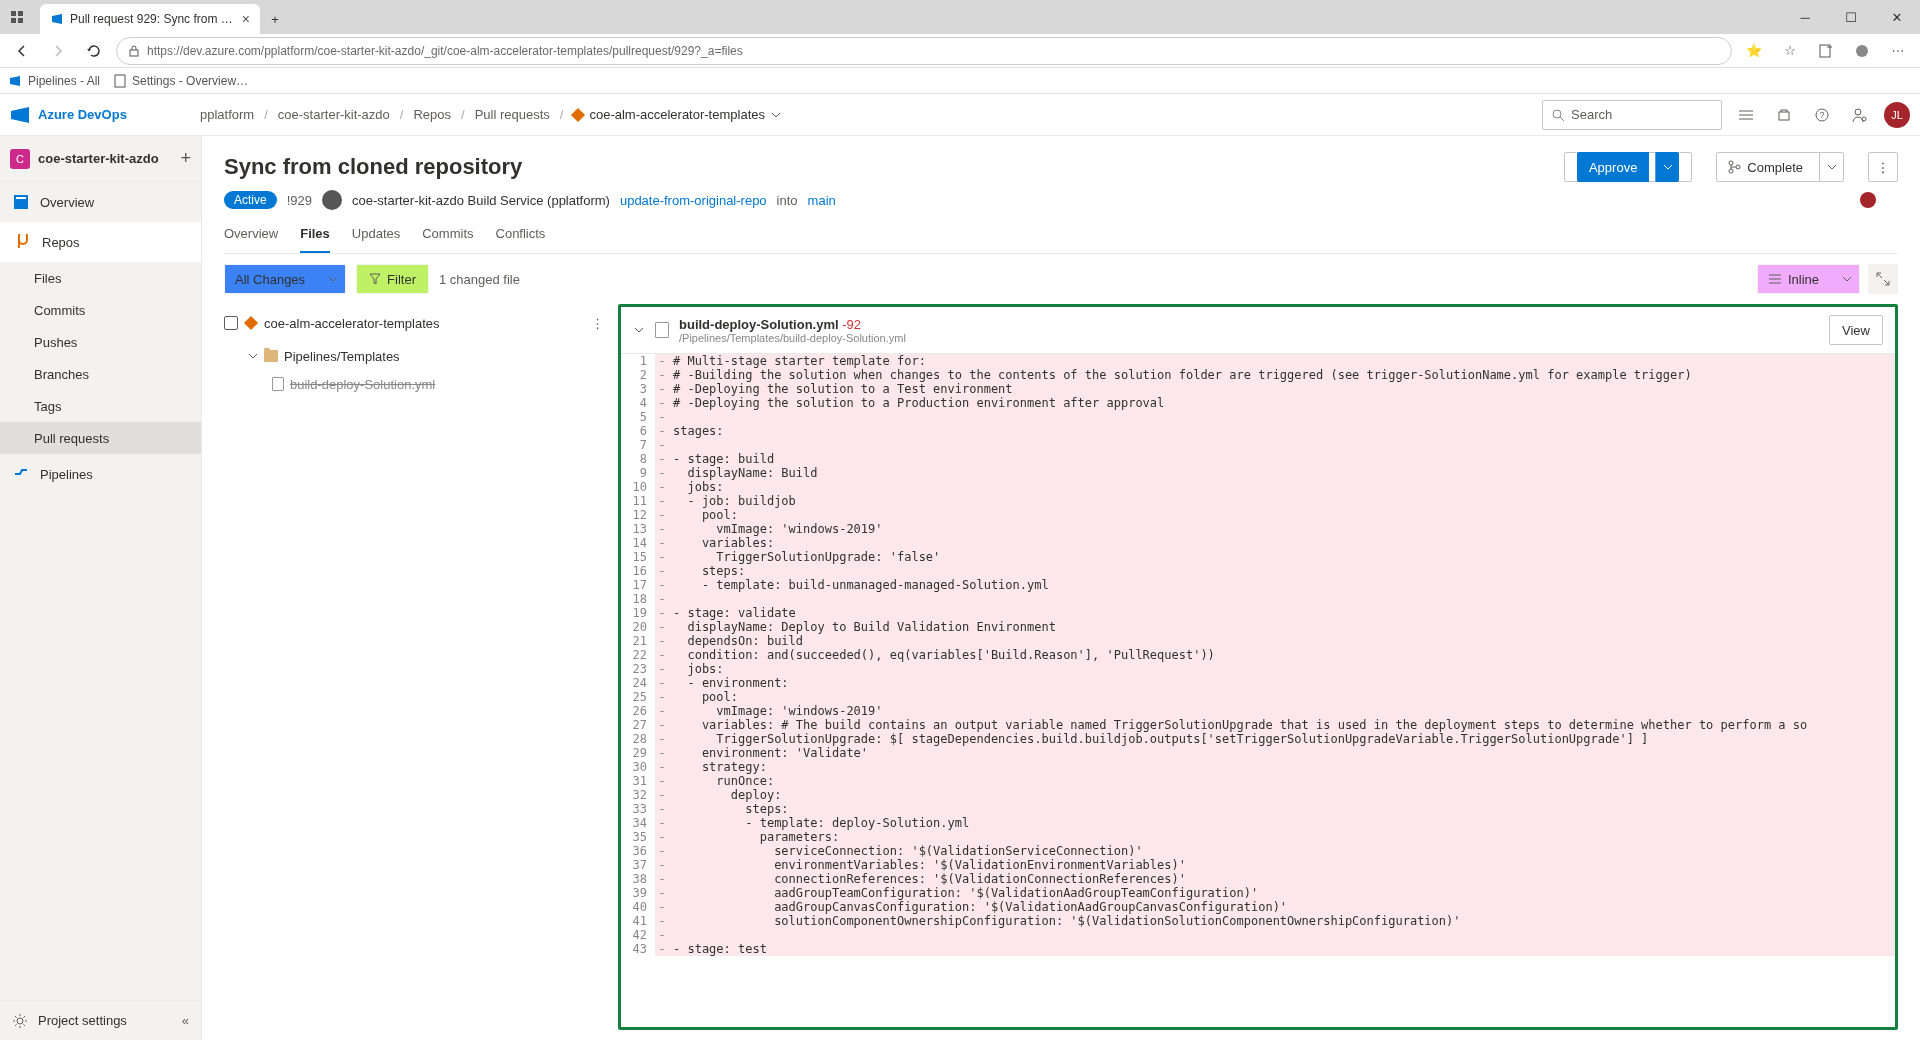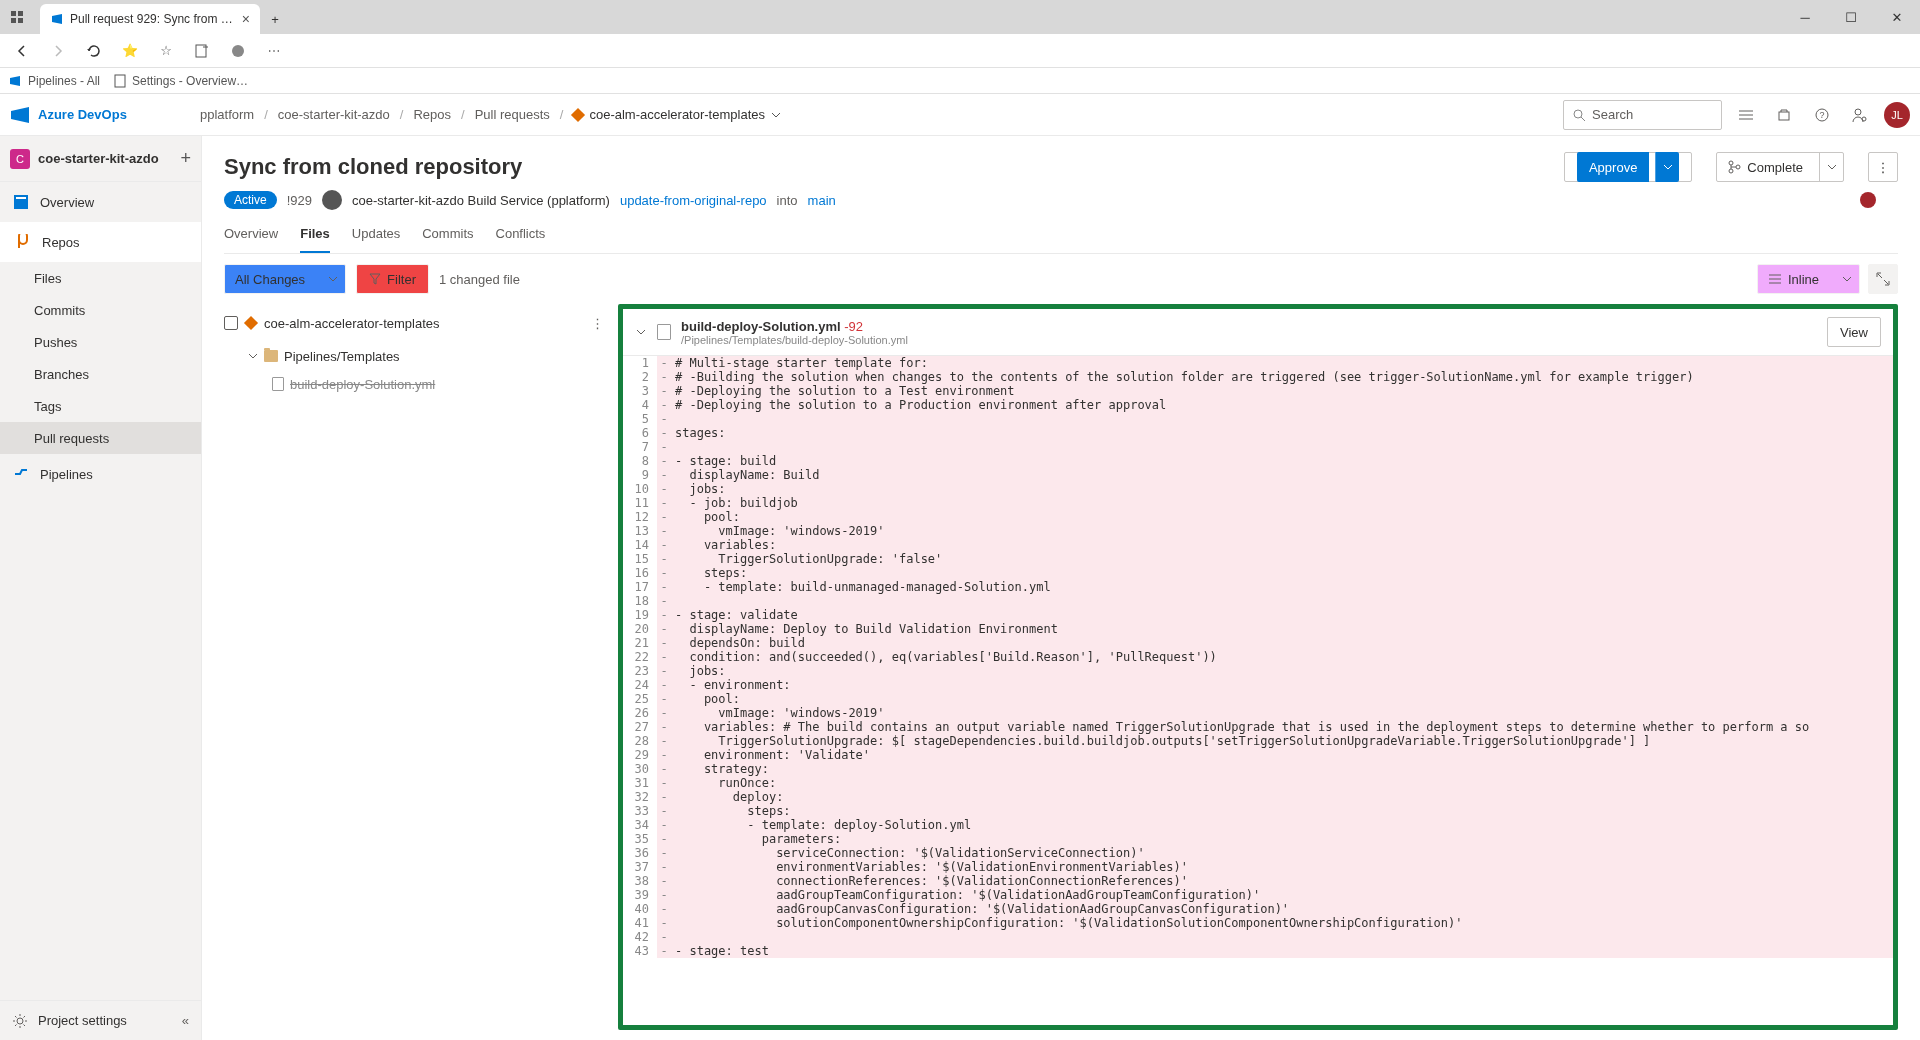--- a/index.html
+++ b/index.html
@@ -24,21 +24,21 @@
 .bookmark-item { display: flex; align-items: center; gap: 6px; }
 
 
 .ado-header { height: 42px; display: flex; align-items: center; padding: 0 10px; border-bottom: 1px solid #eaeaea; }
 .ado-logo { display: flex; align-items: center; gap: 8px; font-weight: 600; color: #0078d4; width: 190px; }
 .breadcrumb { display: flex; align-items: center; gap: 10px; color: #605e5c; font-size: 13px; }
 .breadcrumb .sep { color: #aaa; }
 .breadcrumb .crumb { color: #605e5c; }
 .breadcrumb .crumb-last { color: #323130; display: flex; align-items: center; gap: 6px; }
 .ado-header-right { margin-left: auto; display: flex; align-items: center; gap: 10px; }
-.search-box { width: 159px; height: 30px; border: 1px solid #c8c6c4; border-radius: 2px; display: flex; align-items: center; padding: 0 8px; font-size: 13px; color: #605e5c; gap: 6px; }
+.search-box { width: 180px; height: 30px; border: 1px solid #c8c6c4; border-radius: 2px; display: flex; align-items: center; padding: 0 8px; font-size: 13px; color: #605e5c; gap: 6px; }
 .hdr-icon { width: 28px; height: 28px; display: flex; align-items: center; justify-content: center; color: #605e5c; }
 .avatar-red { width: 26px; height: 26px; border-radius: 50%; background: #a4262c; color: #fff; font-size: 11px; display: flex; align-items: center; justify-content: center; }
 
 
 .ado-body { flex: 1; display: flex; overflow: hidden; }
 .left-nav { width: 202px; background: #f3f2f1; border-right: 1px solid #eaeaea; display: flex; flex-direction: column; }
 .project-selector { height: 46px; display: flex; align-items: center; padding: 0 10px; gap: 8px; border-bottom: 1px solid #eaeaea; }
 .project-badge { width: 20px; height: 20px; background: #cd298a; border-radius: 3px; color: #fff; font-size: 11px; display: flex; align-items: center; justify-content: center; }
 .project-name { font-weight: 600; font-size: 13px; flex: 1; }
 .plus { color: #555; font-size: 18px; }
@@ -91,21 +91,21 @@
 .file-tree-header .repo-label { font-weight: 400; }
 .file-tree-header .more { margin-left: auto; color: #605e5c; }
 .tree-row { display: flex; align-items: center; height: 28px; gap: 6px; font-size: 13px; }
 .tree-row.depth1 { padding-left: 24px; }
 .tree-row.depth2 { padding-left: 48px; }
 .folder-icon { width: 14px; height: 12px; background: #dcb67a; border-radius: 1px; position: relative; }
 .folder-icon::before { content:''; position:absolute; top:-2px; left:0; width:6px; height:2px; background:#dcb67a; border-radius:1px 1px 0 0;}
 .file-icon-sm { width: 12px; height: 14px; border:1px solid #999; border-radius:1px; }
 .deleted-file { text-decoration: line-through; color: #888; }
 
-.diff-pane { flex: 1; border: 5px solid #15803d; border-radius: 2px; overflow: hidden; display: flex; flex-direction: column; }
+.diff-pane { flex: 1; border: 3px solid #15803d; border-radius: 2px; overflow: hidden; display: flex; flex-direction: column; }
 .diff-file-header { display: flex; align-items: center; padding: 8px 12px; border-bottom: 1px solid #eaeaea; gap: 10px; }
 .diff-file-header .expand { color: #605e5c; }
 .diff-file-header .file-ico { width: 14px; height: 16px; border:1px solid #999; border-radius:1px; }
 .diff-file-header .file-info { display: flex; flex-direction: column; }
 .diff-file-header .file-name { font-size: 13px; font-weight: 600; }
 .diff-file-header .file-name .delta { color: #d13438; font-weight: 400; }
 .diff-file-header .file-path { font-size: 11px; color: #888; }
 .diff-file-header .view-btn { margin-left: auto; }
 
 .code-area { flex: 1; overflow: auto; font-family: Consolas, Menlo, monospace; font-size: 12px; background: #fff; }
@@ -155,20 +155,27 @@
       <svg width="16" height="16" viewBox="0 0 16 16">
         <path d="M6 3 L11 8 L6 13" stroke="#bbb" stroke-width="1.5" fill="none"></path>
       </svg>
     </div>
   <div class="nav-btn">
       <svg width="16" height="16" viewBox="0 0 16 16">
         <path d="M3 8 a5 5 0 1 1 2 4" stroke="#333" stroke-width="1.5" fill="none"></path>
         <polygon points="3,8 1,6 5,6" fill="#333"></polygon>
       </svg>
     </div>
+  <div class="url-bar">
+    <svg width="14" height="14">
+        <rect x="3" y="6" width="8" height="6" stroke="#555" fill="none"></rect>
+        <path d="M5 6 V4 a2 2 0 0 1 4 0 V6" stroke="#555" fill="none"></path>
+      </svg>
+    <span>https://dev.azure.com/pplatform/coe-starter-kit-azdo/_git/coe-alm-accelerator-templates/pullrequest/929?_a=files</span>
+  </div>
   <div class="nav-btn">⭐</div>
   <div class="nav-btn">☆</div>
   <div class="nav-btn">
       <svg width="16" height="16">
         <rect x="2" y="2" width="10" height="12" stroke="#555" fill="none"></rect>
         <line x1="9" y1="4" x2="14" y2="4" stroke="#555"></line>
       </svg>
     </div>
   <div class="nav-btn">
       <svg width="16" height="16">
@@ -373,21 +380,21 @@
       <div class="btn split" style="background:#3b82f6; border-color:#f3f2f1;">
         <div class="main">
             <span>All Changes</span>
           </div>
         <div class="caret" style="border:none;">
             <svg width="10" height="10">
               <path d="M1 3 L5 7 L9 3" stroke="#605e5c" fill="none"></path>
             </svg>
           </div>
       </div>
-      <div class="btn" style="background:#ef4444; border-color:#f3f2f1;">
+      <div class="btn" style="background:#bef264; border-color:#f3f2f1;">
         <svg width="12" height="12">
             <path d="M1 1 h10 L7 6 v5 l-2 -1 V6 Z" stroke="#605e5c" fill="none"></path>
           </svg>
         <span>Filter</span>
       </div>
       <span class="summary">1 changed file</span>
       <div class="right">
         <div class="btn split" style="background:#f0abfc; border-color:#f3f2f1;">
           <div class="main">
             <svg width="14" height="12">

